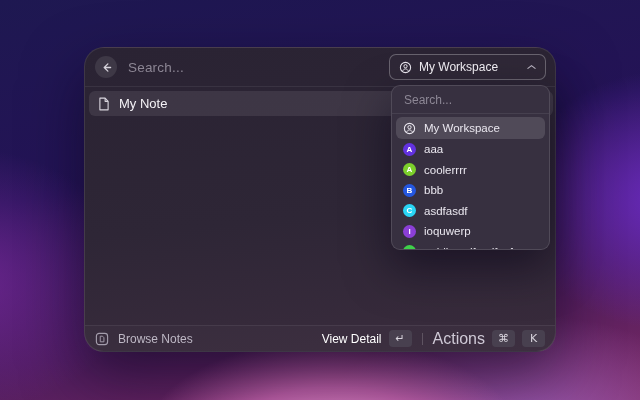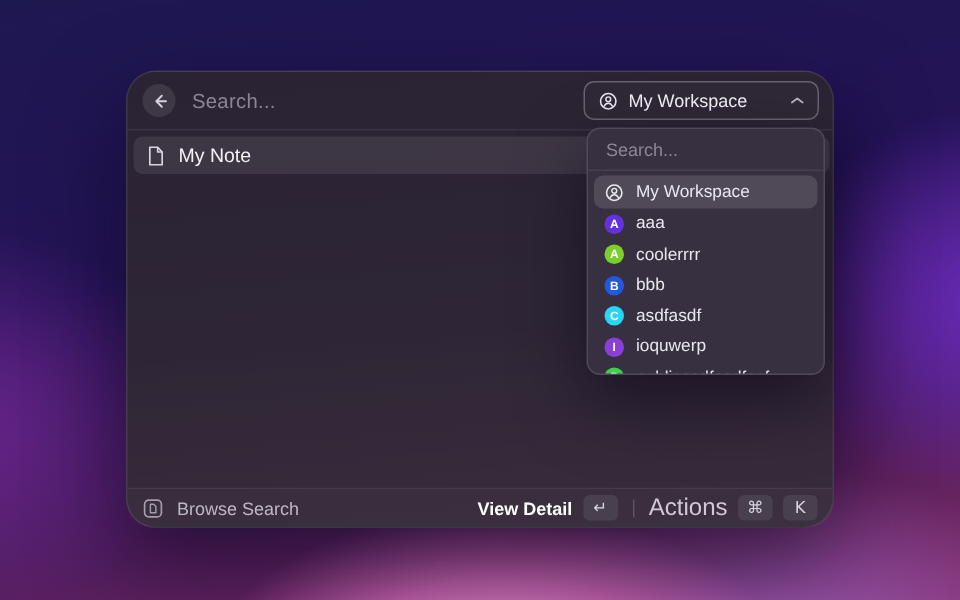--- a/index.html
+++ b/index.html
@@ -26,21 +26,21 @@
   .chev{margin-left:auto;color:#b9b3c1;display:flex;}
   .top-divider{position:absolute;left:0;right:0;top:38px;height:1px;background:rgba(255,255,255,0.07);}
   
   .note-row{position:absolute;left:4px;top:43px;width:464px;height:25px;border-radius:6px;background:rgba(255,255,255,0.085);display:flex;align-items:center;padding:0 9px;gap:9px;box-sizing:border-box;color:#e8e4ec;}
   .note-row .lbl{font-size:13px;color:#f4f2f6;}
   
   .footer{position:absolute;left:0;right:0;bottom:0;height:26px;border-top:1px solid rgba(255,255,255,0.07);display:flex;align-items:center;padding:0 10px;box-sizing:border-box;border-radius:0 0 12px 12px;background:rgba(255,255,255,0.015);}
   .footer .left{display:flex;align-items:center;gap:9px;color:#a49dac;}
   .footer .left .lbl{font-size:12px;color:#beb8c5;font-weight:500;}
   .footer .right{margin-left:auto;display:flex;align-items:center;gap:7px;}
-  .vd-label{font-size:12px;font-weight:700;color:#ffffff;}
+  .vd-label{font-size:12px;font-weight:400;color:#ffffff;}
   .key-badge{height:17px;min-width:17px;padding:0 3px;background:#48404f;border-radius:4px;color:#d8d4dd;font-size:11px;line-height:17px;text-align:center;font-family:"DejaVu Sans",sans-serif;}
   .actions-label{font-size:16px;color:#cfc9d6;font-weight:500;}
   .vdiv{width:1px;height:12px;background:rgba(255,255,255,0.18);margin:0 3px;}
   
   .dropdown{position:absolute;left:306px;top:37px;width:159px;height:165px;box-sizing:border-box;background:#373040;border:1px solid rgba(255,255,255,0.13);border-radius:9px;box-shadow:0 18px 45px rgba(5,0,20,0.5);overflow:hidden;z-index:5;}
   .dd-search{height:27px;display:flex;align-items:center;padding:0 12px;font-size:12px;color:#8d8795;border-bottom:1px solid rgba(255,255,255,0.08);}
   .dd-list{padding:3px 4px;}
   .dd-item{height:20.5px;display:flex;align-items:center;gap:8px;padding:0 7px;border-radius:6px;font-size:11.5px;color:#eae7ef;box-sizing:border-box;}
   .dd-item.selected{background:rgba(255,255,255,0.13);height:22px;}
   .avatar{width:13px;height:13px;border-radius:50%;color:#fff;font-size:8px;font-weight:700;display:flex;align-items:center;justify-content:center;flex:0 0 auto;}
@@ -131,21 +131,21 @@
     </div>
 
     <div class="footer">
       <div class="left">
         <span style="display:flex;">
           <svg width="14" height="14" viewBox="0 0 16 16">
               <rect x="1.6" y="1.6" width="12.8" height="12.8" rx="3.2" stroke="currentColor" stroke-width="1.3" fill="none"></rect>
               <path d="M6 4.8h2.6l1.6 1.7v4.7H6z" stroke="currentColor" stroke-width="1.1" fill="none" stroke-linejoin="round"></path>
             </svg>
         </span>
-        <span class="lbl">Browse Search</span>
+        <span class="lbl">Browse Notes</span>
       </div>
       <div class="right">
         <span class="vd-label">View Detail</span>
         <span class="key-badge">↵</span>
         <span class="vdiv"></span>
         <span class="actions-label">Actions</span>
         <span class="key-badge">⌘</span>
         <span class="key-badge">K</span>
       </div>
     </div>

